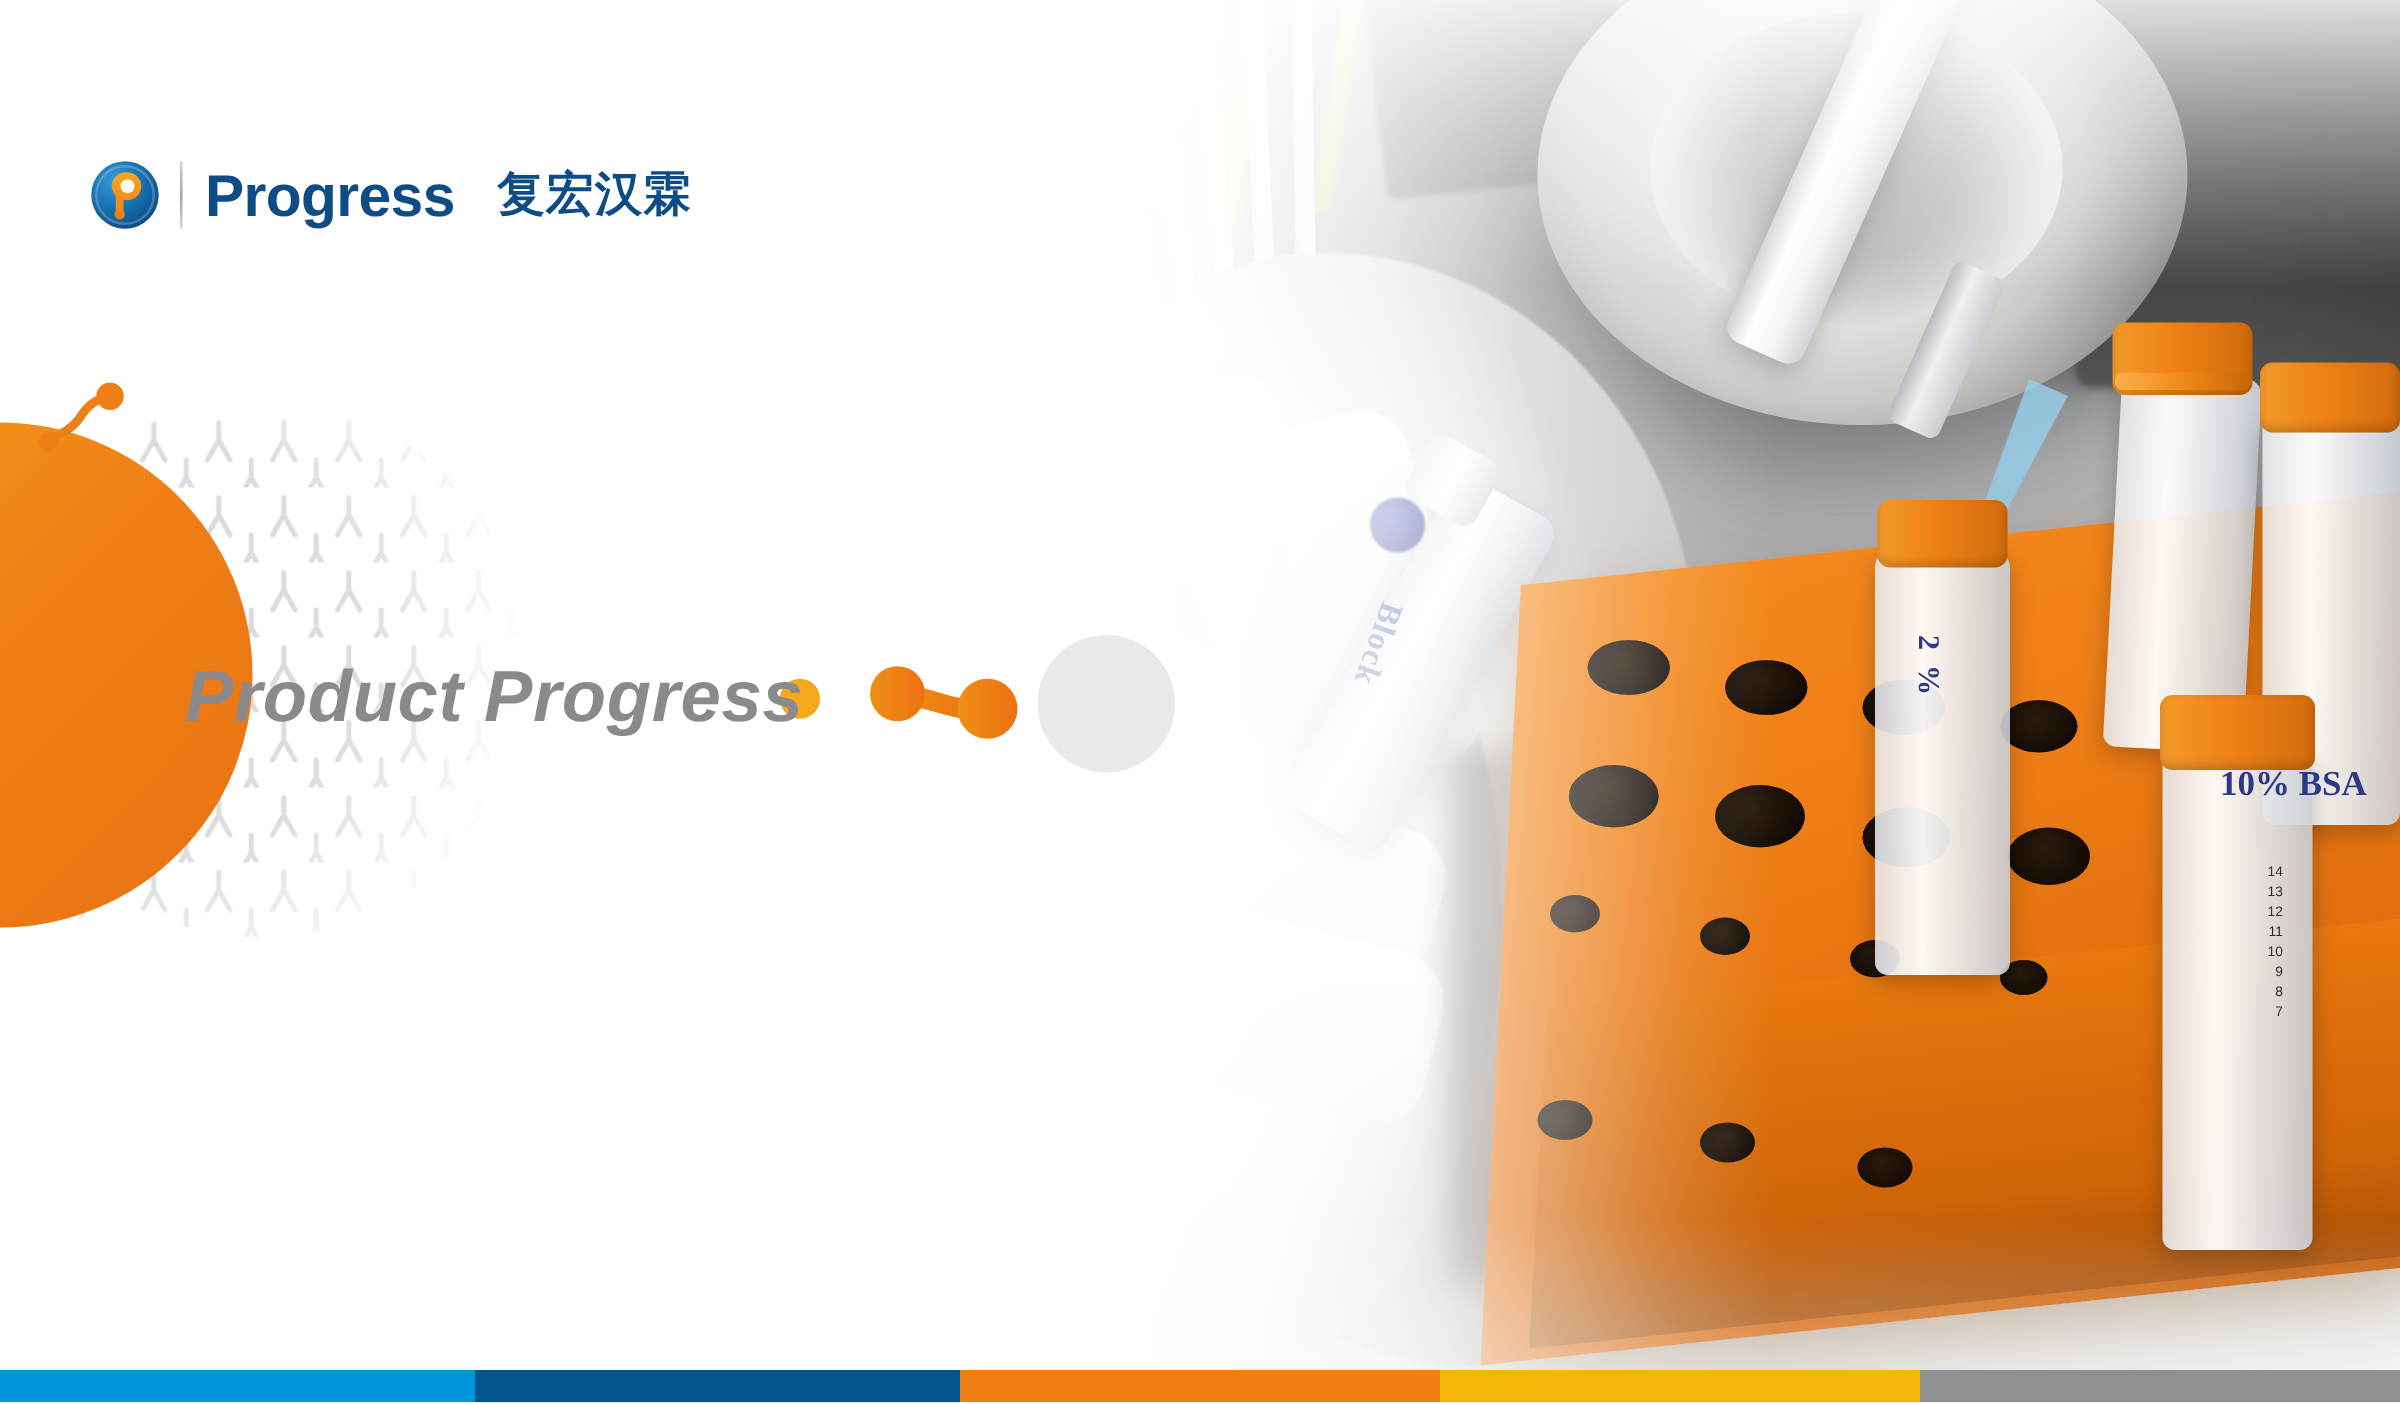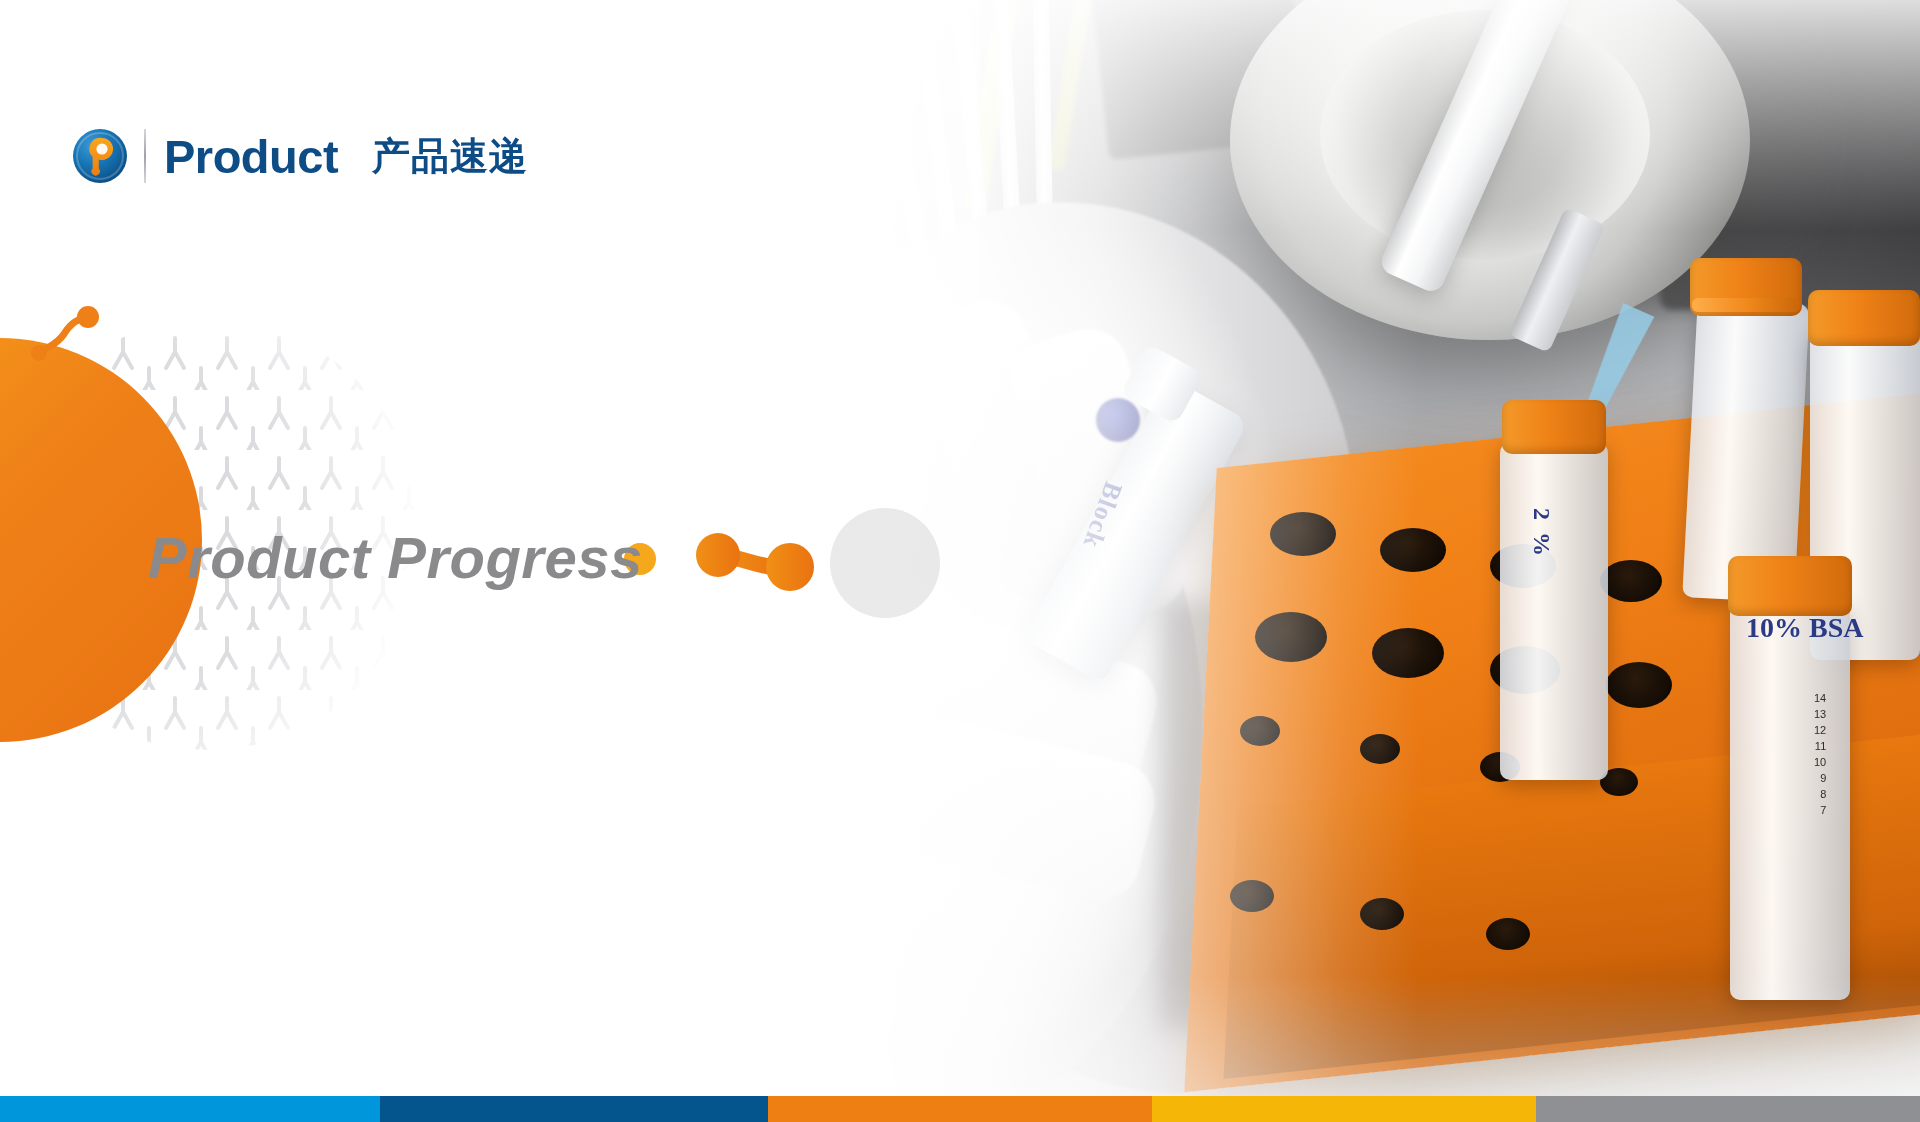--- a/index.html
+++ b/index.html
@@ -471,21 +471,21 @@
 
     <div class="tube" style="left:890px; top:300px; width:112px; height:300px; transform:rotate(3deg);"></div>
     <div class="tube-cap" style="left:890px; top:258px; width:112px; height:58px;"></div>
     <div class="tube-cap-ring" style="left:892px; top:298px; width:108px; height:14px;"></div>
 
     <div class="tube" style="left:1010px; top:330px; width:110px; height:330px;"></div>
     <div class="tube-cap" style="left:1008px; top:290px; width:112px; height:56px;"></div>
 
     <div class="tube" style="left:930px; top:600px; width:120px; height:400px;"></div>
     <div class="tube-cap" style="left:928px; top:556px; width:124px; height:60px;"></div>
-    <div class="tube-text" style="left:946px; top:612px; font-size:28px;">10% BSA</div>
+    <div class="tube-text" style="left:976px; top:612px; font-size:28px;">10% BSA</div>
     <div class="tube-ticks" style="left:1014px; top:690px;">14<br>13<br>12<br>11<br>10<br>9<br>8<br>7</div>
 
     <div class="blurbottom"></div>
     <div class="photo-fade"></div>
     <div class="photo-fade-top"></div>
   </div>
 
   <div class="left-wash"></div>
 
   <div class="pattern-blob">
@@ -552,22 +552,22 @@
             <stop offset="100%" stop-color="#ee7d14"></stop>
           </linearGradient>
         </defs>
         <circle cx="28" cy="28" r="27" fill="url(#cg)"></circle>
         <circle cx="28" cy="28" r="23" fill="none" stroke="#ffffff" stroke-opacity=".22" stroke-width="2"></circle>
         <path d="M30 10 a11 11 0 1 1 -3.2 21.5 l0 9 a4.2 4.2 0 1 1 -6.2 0 l0 -11.8 a11 11 0 0 1 9.4 -18.7 z" fill="url(#og)"></path>
         <circle cx="30" cy="21" r="5.6" fill="#ffffff" fill-opacity=".95"></circle>
       </svg>
     </span>
     <span class="logo-divider"></span>
-    <span class="logo-en">Product</span>
-    <span class="logo-cn">产品速递</span>
+    <span class="logo-en">Progress</span>
+    <span class="logo-cn">复宏汉霖</span>
   </div>
 
   <div class="title-en">Product Progress</div>
 
   <div class="bottom-bar">
     <div class="bar-seg" style="width:19.8%;background:#0096dc;"></div>
     <div class="bar-seg" style="width:20.2%;background:#04548e;"></div>
     <div class="bar-seg" style="width:20.0%;background:#ee8013;"></div>
     <div class="bar-seg" style="width:20.0%;background:#f5b608;"></div>
     <div class="bar-seg" style="width:20.0%;background:#8f9093;"></div>

